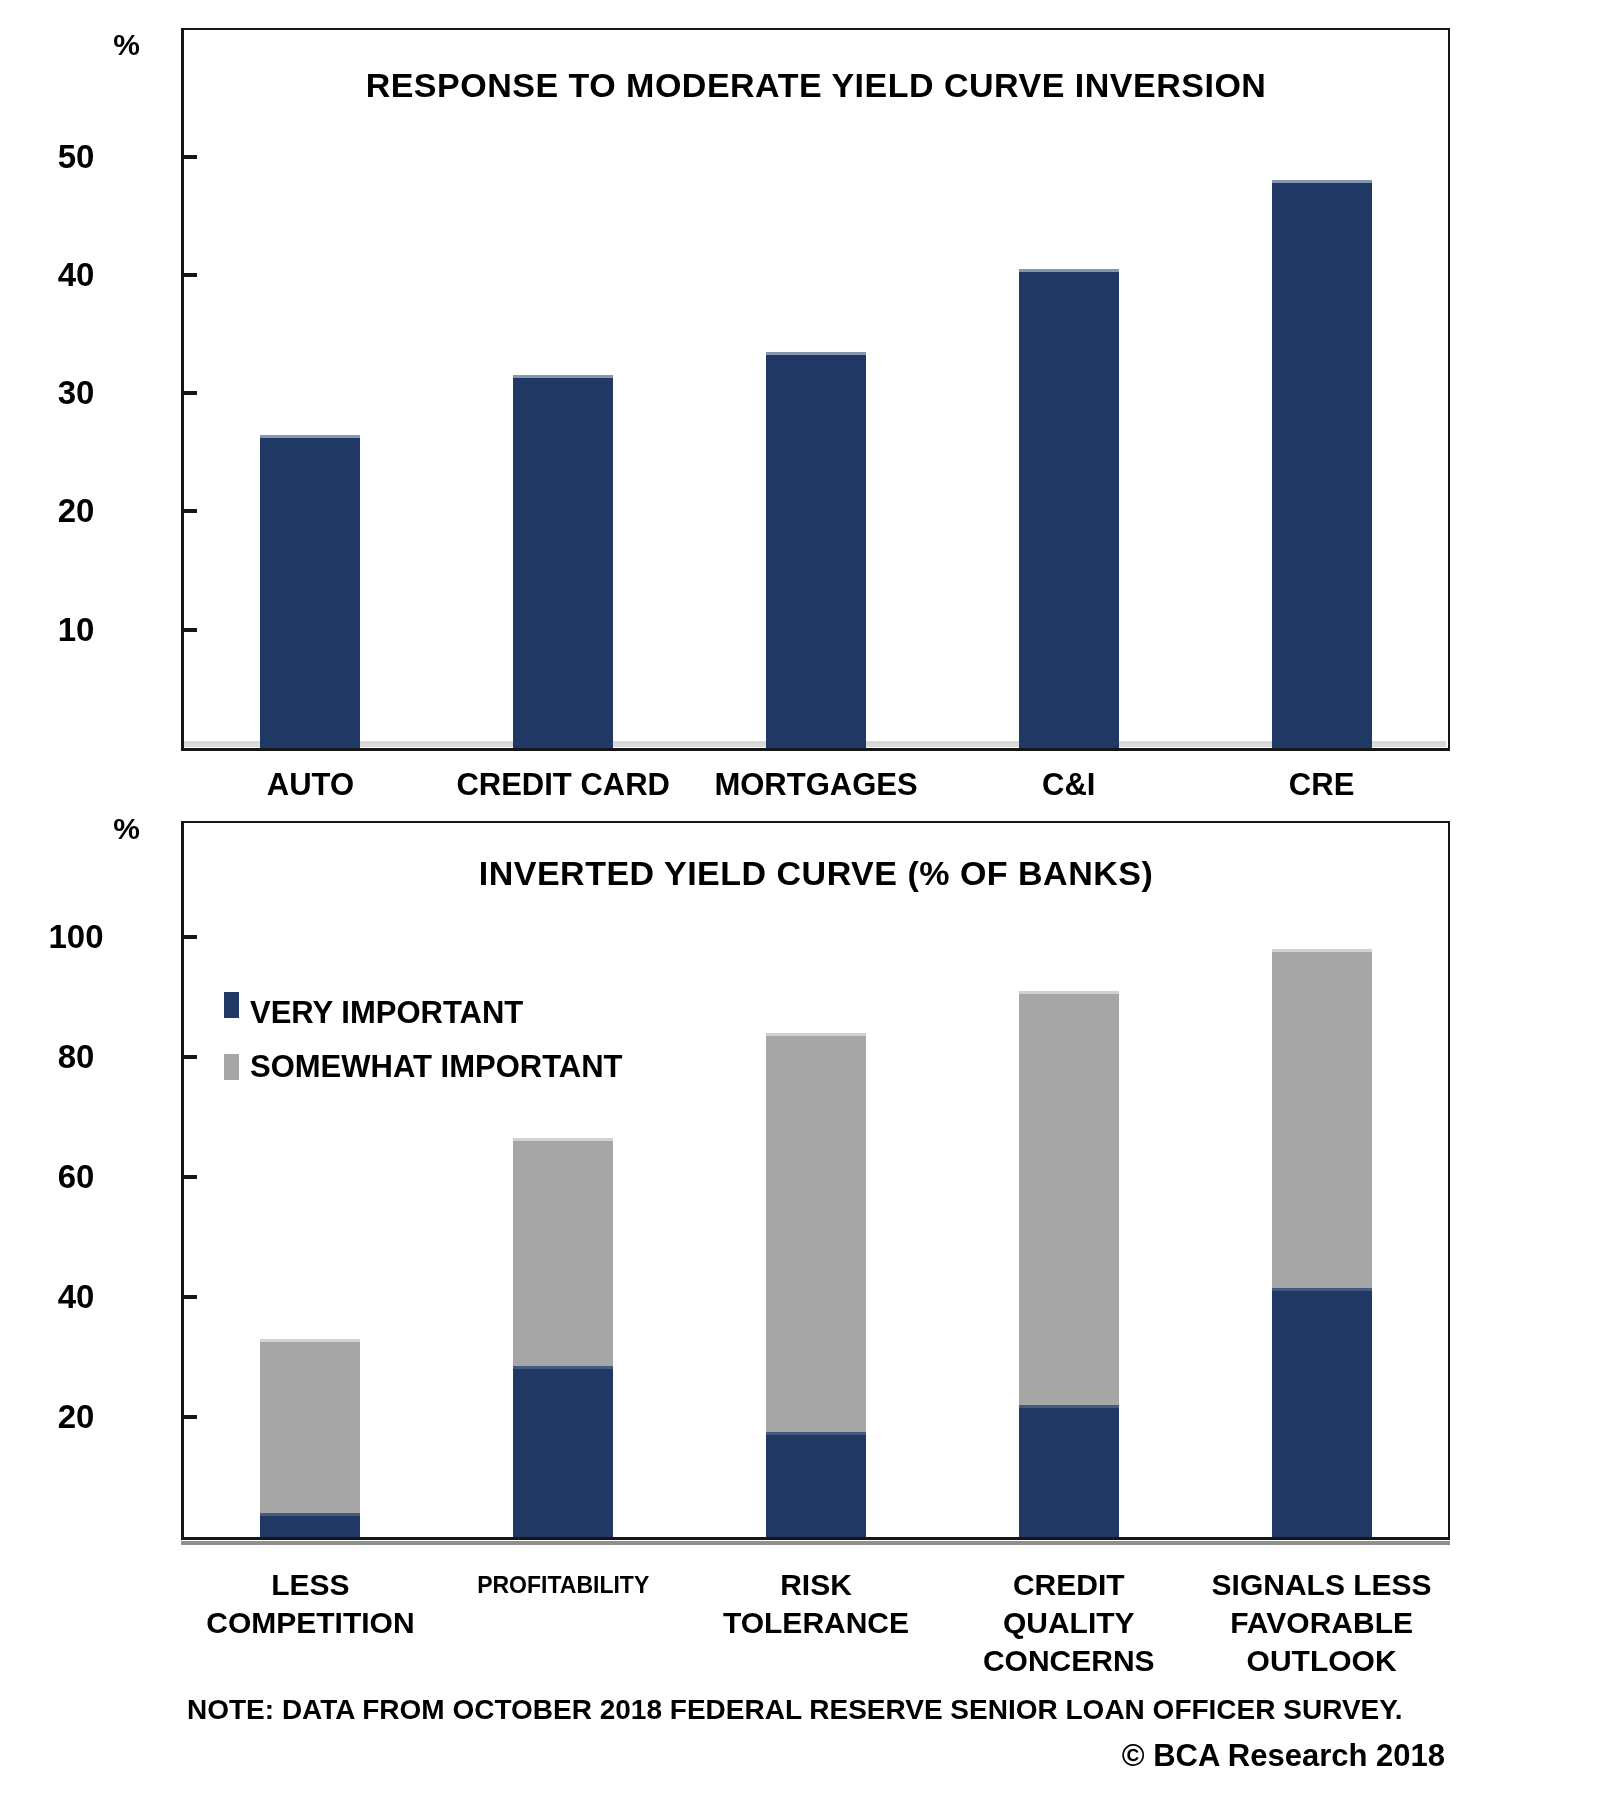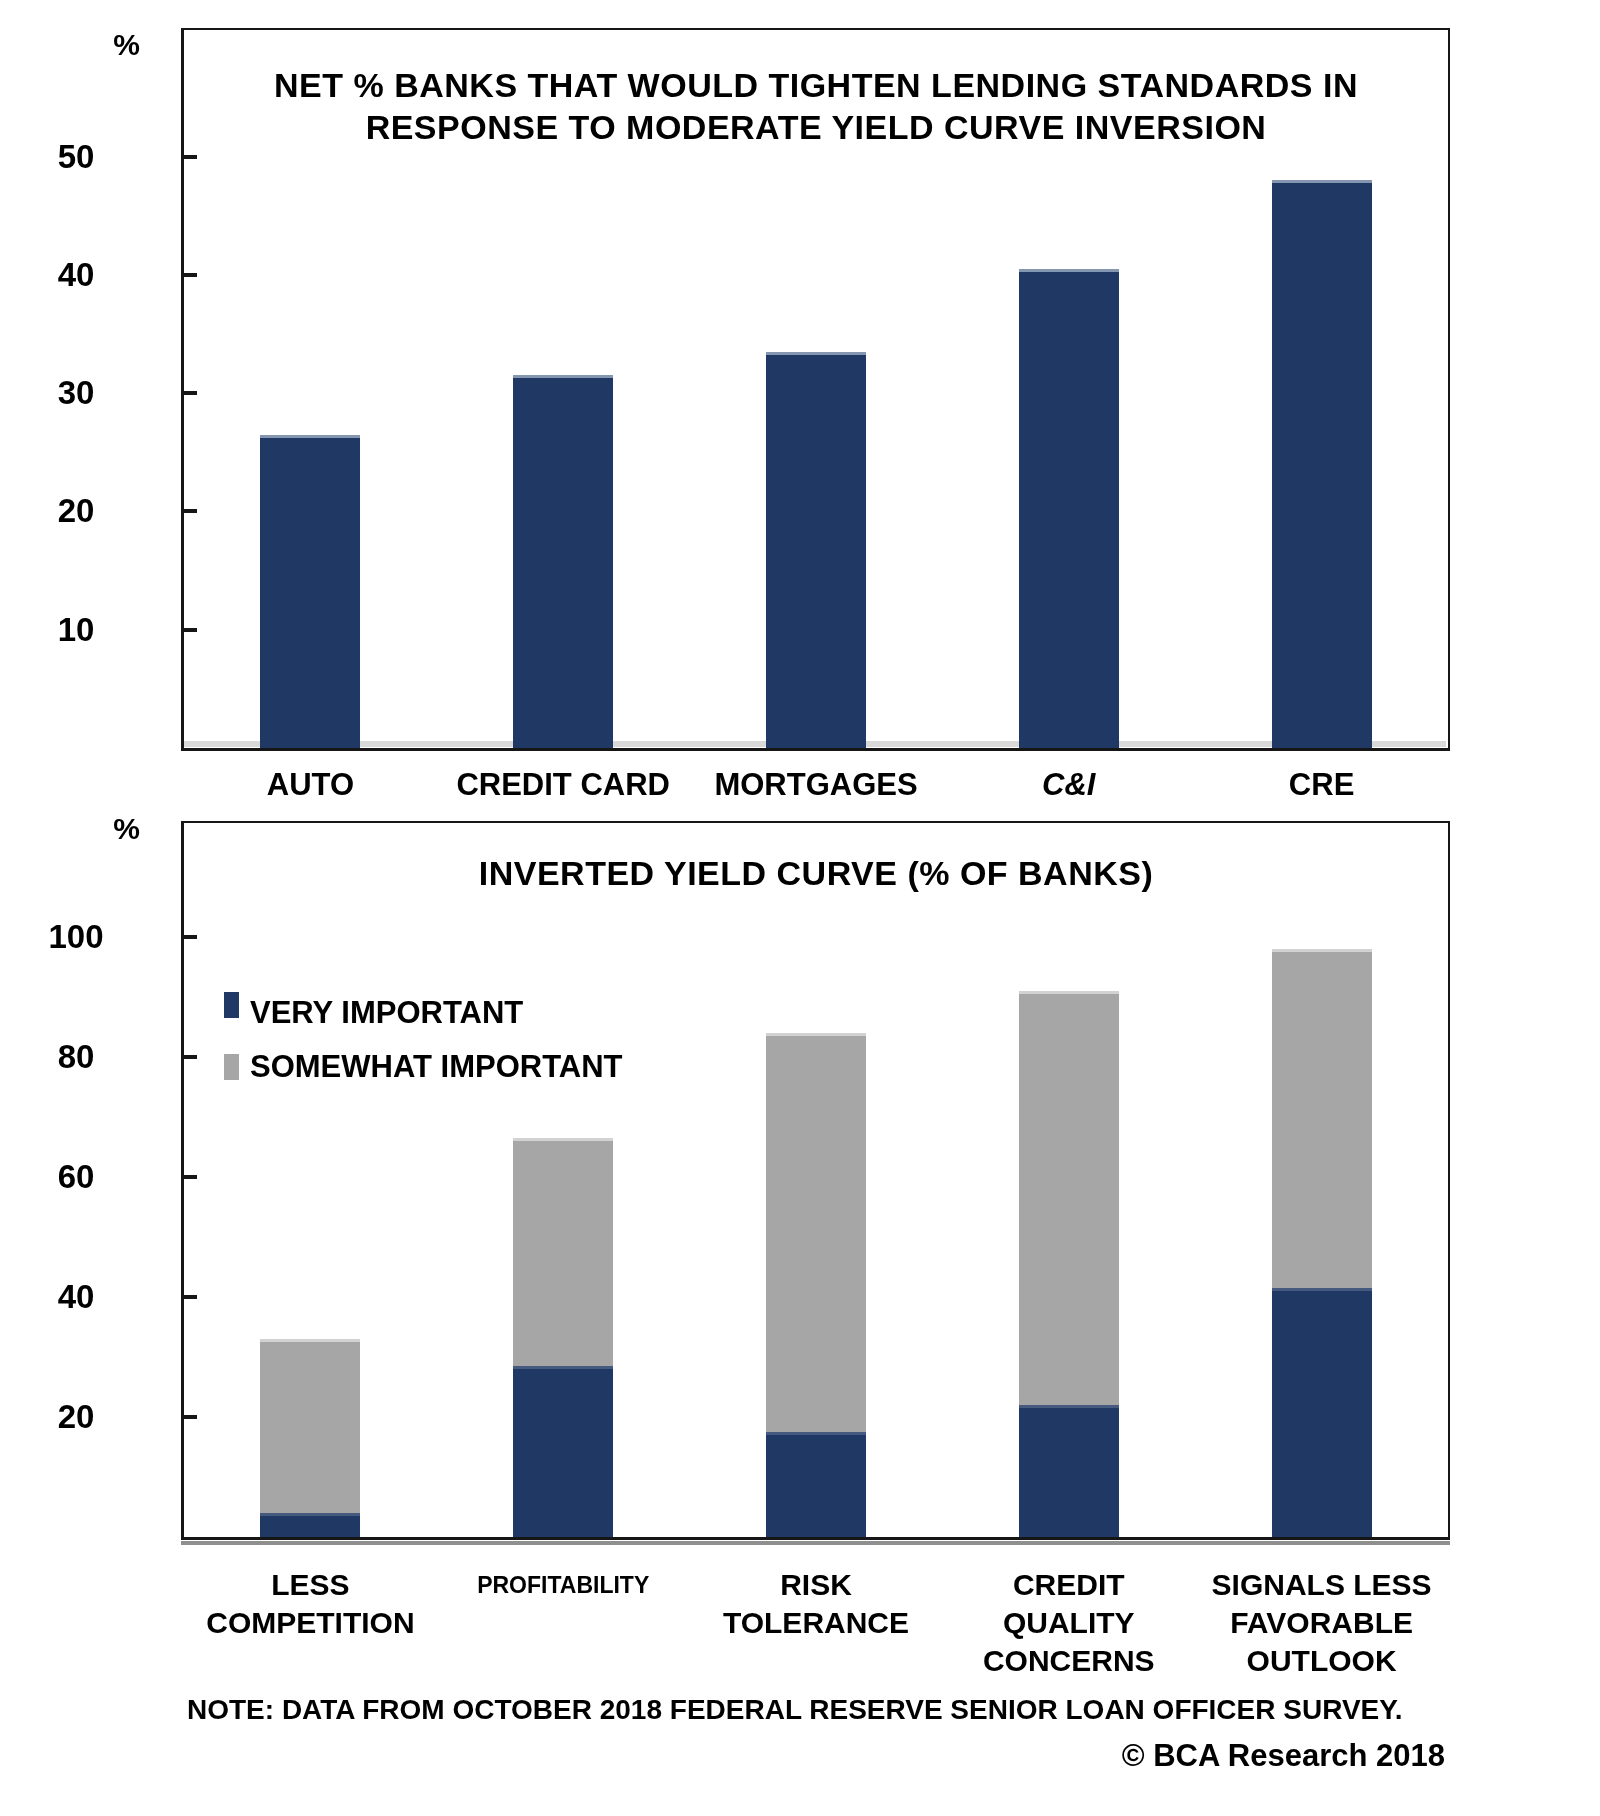--- a/index.html
+++ b/index.html
@@ -56,21 +56,20 @@
     font-size:31px;z-index:4;
   }
 </style>
 </head>
 <body>
 
 <div id="plot1" class="plot"></div>
 <div id="floor1"></div>
 <div id="unit1" class="unit-label">%</div>
 <div id="title1" class="chart-title">
-  <div>NET % BANKS THAT WOULD TIGHTEN LENDING STANDARDS IN</div>
   <div>RESPONSE TO MODERATE YIELD CURVE INVERSION</div>
 </div>
 <div id="chart1-dyn">
     <div class="ytick-label" style="top: 629.713px; width: 152px;">10</div>
     <div class="ytick-mark" style="left: 184px; top: 627.713px;"></div>
     <div class="ytick-label" style="top: 511.427px; width: 152px;">20</div>
     <div class="ytick-mark" style="left: 184px; top: 509.427px;"></div>
     <div class="ytick-label" style="top: 393.14px; width: 152px;">30</div>
     <div class="ytick-mark" style="left: 184px; top: 391.14px;"></div>
     <div class="ytick-label" style="top: 274.853px; width: 152px;">40</div>
@@ -83,21 +82,21 @@
     </div>
     <div class="bar" style="left: 513px; width: 100px; top: 375.397px; height: 372.603px; background: rgb(31, 56, 100); border-top: 3px solid rgb(132, 150, 176);"></div>
     <div class="xlabel" style="left: 406.8px; width: 312.8px; top: 766px; font-size: 31px;">
       <div>CREDIT CARD</div>
     </div>
     <div class="bar" style="left: 766px; width: 100px; top: 351.74px; height: 396.26px; background: rgb(31, 56, 100); border-top: 3px solid rgb(132, 150, 176);"></div>
     <div class="xlabel" style="left: 659.6px; width: 312.8px; top: 766px; font-size: 31px;">
       <div>MORTGAGES</div>
     </div>
     <div class="bar" style="left: 1019px; width: 100px; top: 268.939px; height: 479.061px; background: rgb(31, 56, 100); border-top: 3px solid rgb(132, 150, 176);"></div>
-    <div class="xlabel" style="left: 912.4px; width: 312.8px; top: 766px; font-size: 31px; font-style: italic;">
+    <div class="xlabel" style="left: 912.4px; width: 312.8px; top: 766px; font-size: 31px;">
       <div>C&amp;I</div>
     </div>
     <div class="bar" style="left: 1272px; width: 100px; top: 180.224px; height: 567.776px; background: rgb(31, 56, 100); border-top: 3px solid rgb(132, 150, 176);"></div>
     <div class="xlabel" style="left: 1165.2px; width: 312.8px; top: 766px; font-size: 31px;">
       <div>CRE</div>
     </div>
   </div>
 
 <div id="plot2" class="plot"></div>
 <div id="axis-shadow2"></div>

